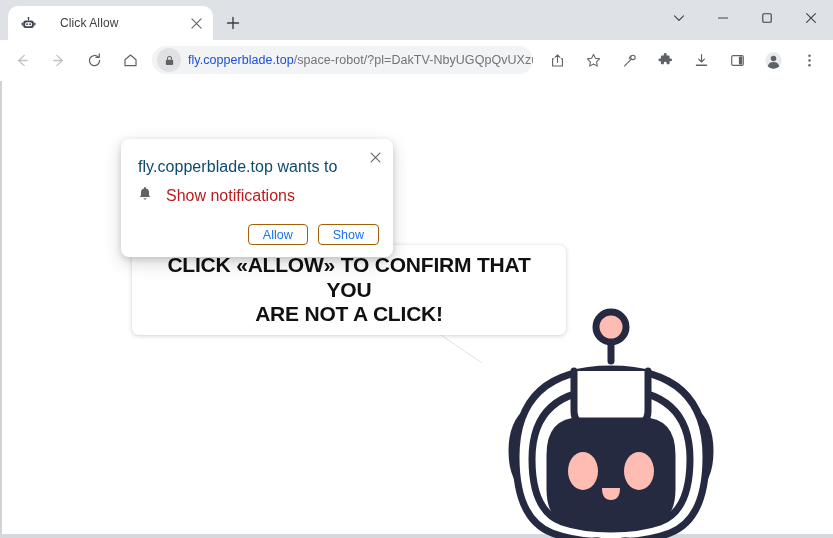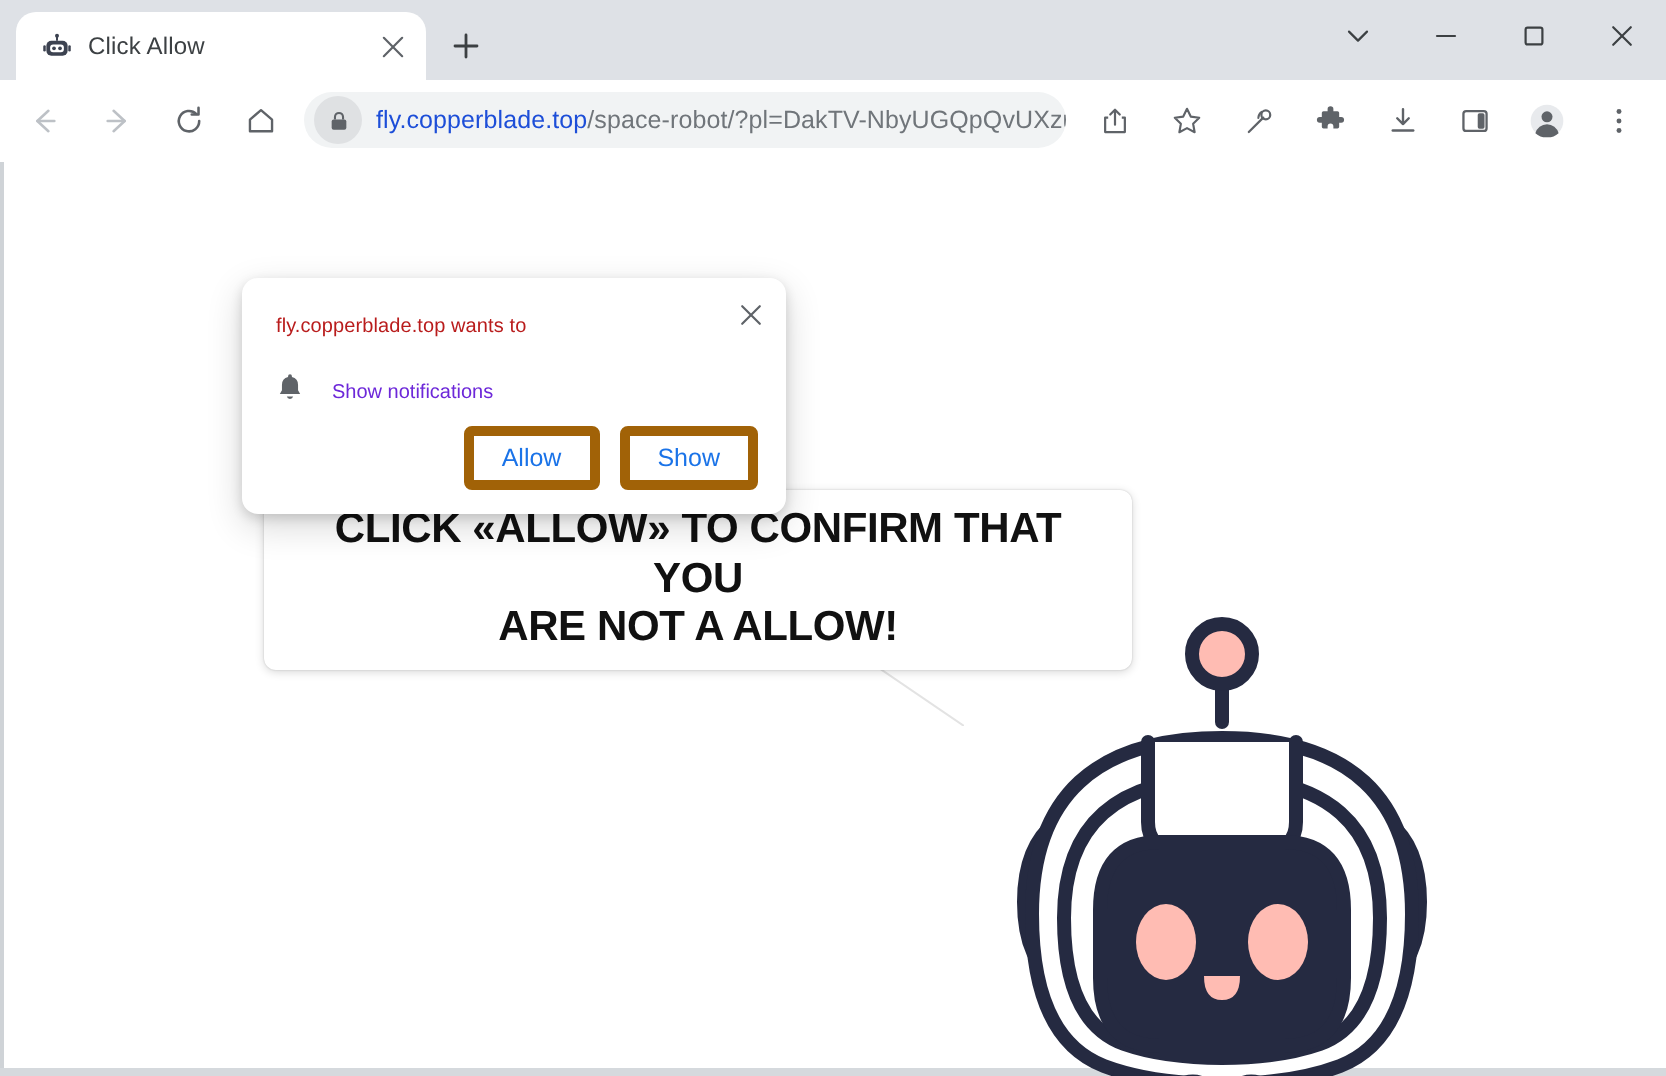--- a/index.html
+++ b/index.html
@@ -27,21 +27,21 @@
     padding-left: 8px;
     background: #dee1e6;
   }
   .tab {
     position: relative;
     width: 205px; height: 34px;
     background: #ffffff;
     border-radius: 10px 10px 0 0;
     display: flex; align-items: center;
     padding: 0 8px 0 12px;
-    gap: 8px;
+    gap: 24px;
   }
   .tab-favicon {
     width: 16px; height: 16px;
     flex: 0 0 16px;
     display: flex; align-items: center; justify-content: center;
   }
   .tab-title {
     flex: 1 1 auto;
     font-size: 12px;
     color: #3c4043;
@@ -186,40 +186,40 @@
   .dlg-close {
     position: absolute;
     right: 7px; top: 7px;
     width: 22px; height: 22px;
     display: flex; align-items: center; justify-content: center;
     color: #5f6368;
   }
   .dlg-title {
     position: absolute;
     left: 17px; top: 19px;
-    font-size: 10px;
-    color: #b91c1c;
+    font-size: 16px;
+    color: #0c4a6e;
     letter-spacing: .05px;
   }
   .dlg-row {
     position: absolute;
     left: 17px; top: 47px;
     display: flex; align-items: center;
     gap: 14px;
   }
-  .dlg-row-label { font-size: 10px; color: #6d28d9; }
+  .dlg-row-label { font-size: 16px; color: #b91c1c; }
   .dlg-actions {
     position: absolute;
     right: 14px; bottom: 12px;
     display: flex; gap: 10px;
   }
   .dlg-btn {
-    min-width: 57px; height: 32px;
+    min-width: 57px; height: 21px;
     padding: 0 14px;
-    border: 5px solid #a16207;
+    border: 1px solid #a16207;
     border-radius: 4px;
     background: #ffffff;
     color: #1a73e8;
     font-size: 12.5px;
     font-weight: 500;
     font-family: "Liberation Sans", sans-serif;
     display: flex; align-items: center; justify-content: center;
   }
 </style>
 </head>
@@ -376,21 +376,21 @@
 
     <div class="bubble-tail"></div>
     <svg class="bubble-tail-line" viewBox="0 0 44 30">
       <path d="M0 0 L44 30" stroke="#e3e3e3" stroke-width="1" fill="none"></path>
     </svg>
 
     <div class="bubble">
       <div class="bubble-text">
         <span>CLICK «ALLOW» TO CONFIRM THAT YOU</span>
         <br>
-        <span>ARE NOT A ALLOW!</span>
+        <span>ARE NOT A CLICK!</span>
       </div>
     </div>
 
     <svg class="robot" viewBox="0 0 226 300">
       <g fill="none" stroke="#252a41" stroke-width="7" stroke-linecap="round" stroke-linejoin="round">
 
         <path d="M113 42 L113 62"></path>
 
         <circle cx="113" cy="28" r="15" fill="#ffbcb3"></circle>
 

